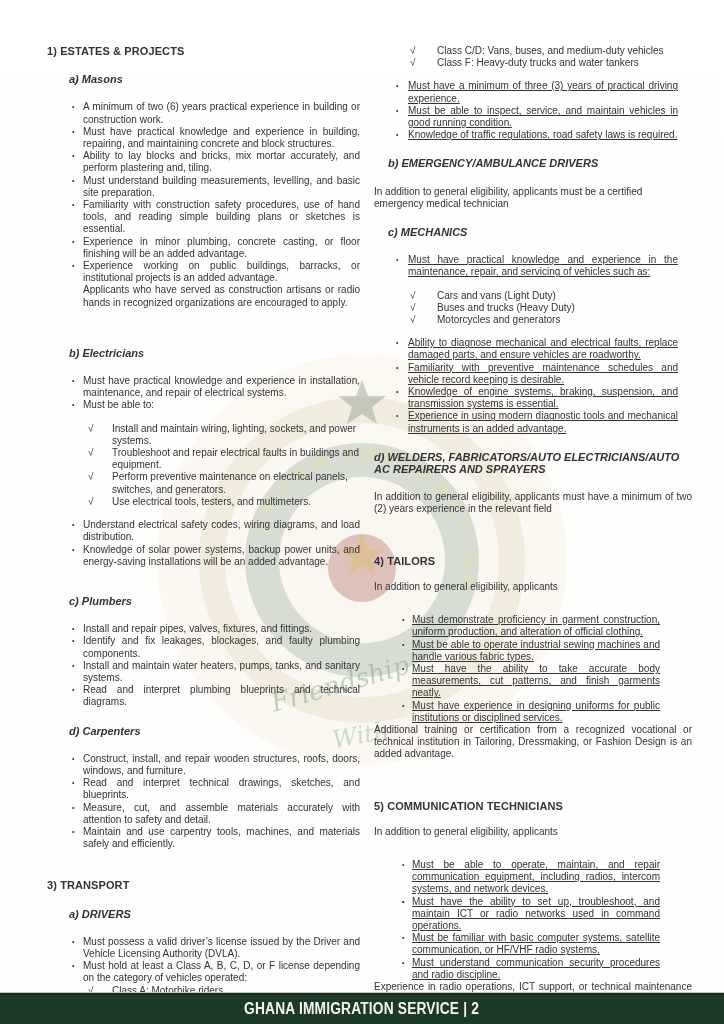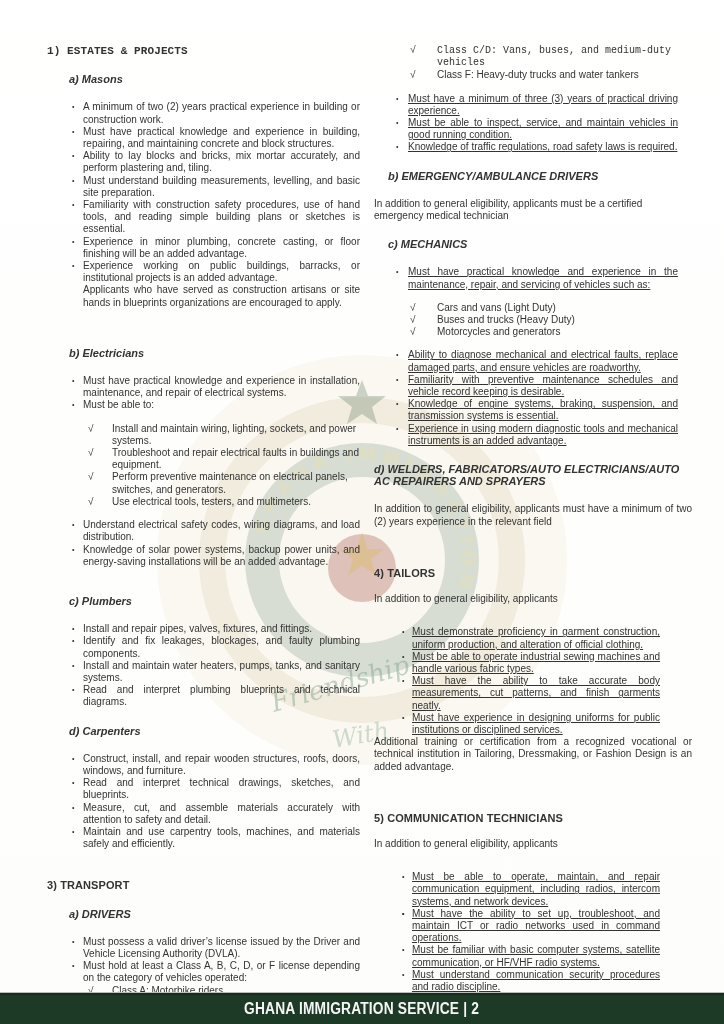--- a/index.html
+++ b/index.html
@@ -7,21 +7,21 @@
     position:relative;width:724px;height:1024px;margin:0 auto;
     background:linear-gradient(180deg,#ffffff 0%,#fdfdfb 100%);
     overflow:hidden;
     font-family:"Liberation Sans", sans-serif;
     color:#333;
   }
   .col{position:absolute;top:45px;font-size:10px;line-height:12.2px;color:#333;}
   .col.left{left:47px;width:313px;}
   .col.right{left:374px;width:318px;}
   .block{margin:0;}
-  .col > .block:first-child{margin-top:0;font-family:Liberation Mono, monospace;}
+  .col > .block:first-child{margin-top:0;}
   .h1{font-weight:700;font-size:11px;margin:18px 0 14px;letter-spacing:.1px;}
   .h2{font-weight:700;font-style:italic;font-size:11px;margin:16px 0 16px;}
   .left .h2{margin-left:22px;}
   .right .h2{margin-left:14px;}
   .h2.flush{margin-left:0 !important;}
   .bullet{position:relative;padding-left:36px;text-align:justify;}
   .bullet > .marker{position:absolute;left:25px;top:0;font-size:7px;line-height:12.2px;}
   .right .bullet{padding-left:34px;padding-right:14px;text-decoration:underline;}
   .right .bullet > .marker{left:22px;}
   .right .bullet.ind2{padding-left:38px;padding-right:32px;}
@@ -67,28 +67,28 @@
     <circle cx="0" cy="8" r="34" fill="#9c3a2e" opacity="0.28"></circle>
     <polygon points="0,-28 8,-4 32,-4 13,10 20,34 0,19 -20,34 -13,10 -32,-4 -8,-4" transform="translate(0,-8) scale(0.7)" fill="#d8b93c" opacity="0.3"></polygon>
     <polygon points="0,-22 6,-6 24,-6 10,5 15,22 0,12 -15,22 -10,5 -24,-6 -6,-6" transform="translate(0,-158)" fill="#3a5c44" opacity="0.25"></polygon>
     <text transform="translate(-88,152) rotate(-16)" font-size="26" font-style="italic" font-family="DejaVu Serif, serif" fill="#7aa287" opacity="0.45">Friendship</text>
     <text transform="translate(-28,188) rotate(-10)" font-size="24" font-style="italic" font-family="DejaVu Serif, serif" fill="#8cab95" opacity="0.4">With</text>
   </svg>
 
   <div class="col left">
       <div class="block h1">1) ESTATES &amp; PROJECTS</div>
       <div class="block h2">a) Masons</div>
-      <div class="block bullet"><span class="marker">•</span><span class="txt">A minimum of two (2) years practical experience in building or construction work.</span></div>
+      <div class="block bullet"><span class="marker">•</span><span class="txt">A minimum of two (6) years practical experience in building or construction work.</span></div>
       <div class="block bullet"><span class="marker">•</span><span class="txt">Must have practical knowledge and experience in building, repairing, and maintaining concrete and block structures.</span></div>
       <div class="block bullet"><span class="marker">•</span><span class="txt">Ability to lay blocks and bricks, mix mortar accurately, and perform plastering and, tiling.</span></div>
       <div class="block bullet"><span class="marker">•</span><span class="txt">Must understand building measurements, levelling, and basic site preparation.</span></div>
       <div class="block bullet"><span class="marker">•</span><span class="txt">Familiarity with construction safety procedures, use of hand tools, and reading simple building plans or sketches is essential.</span></div>
       <div class="block bullet"><span class="marker">•</span><span class="txt">Experience in minor plumbing, concrete casting, or floor finishing will be an added advantage.</span></div>
       <div class="block bullet"><span class="marker">•</span><span class="txt">Experience working on public buildings, barracks, or institutional projects is an added advantage.</span></div>
-      <div class="block cont">Applicants who have served as construction artisans or site hands in blueprints organizations are encouraged to apply.</div>
+      <div class="block cont">Applicants who have served as construction artisans or radio hands in recognized organizations are encouraged to apply.</div>
       <div class="block gap2"></div>
       <div class="block h2">b) Electricians</div>
       <div class="block bullet"><span class="marker">•</span><span class="txt">Must have practical knowledge and experience in installation, maintenance, and repair of electrical systems.</span></div>
       <div class="block bullet"><span class="marker">•</span><span class="txt">Must be able to:</span></div>
       <div class="block gap"></div>
       <div class="block check"><span class="marker">√</span><span class="txt">Install and maintain wiring, lighting, sockets, and power systems.</span></div>
       <div class="block check"><span class="marker">√</span><span class="txt">Troubleshoot and repair electrical faults in buildings and equipment.</span></div>
       <div class="block check"><span class="marker">√</span><span class="txt">Perform preventive maintenance on electrical panels, switches, and generators.</span></div>
       <div class="block check"><span class="marker">√</span><span class="txt">Use electrical tools, testers, and multimeters.</span></div>
       <div class="block gap"></div>

